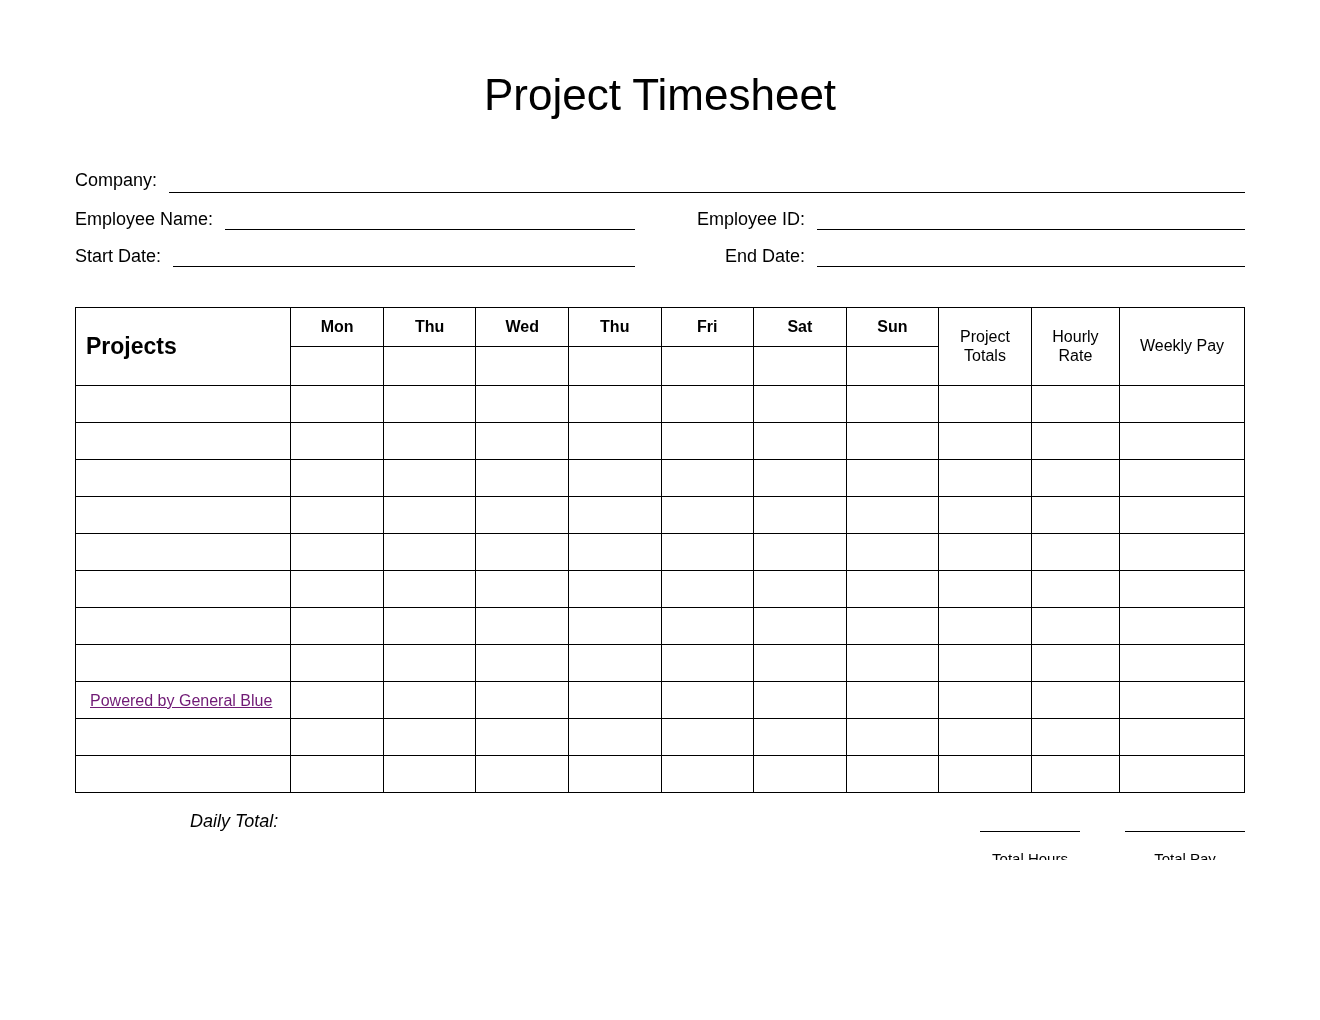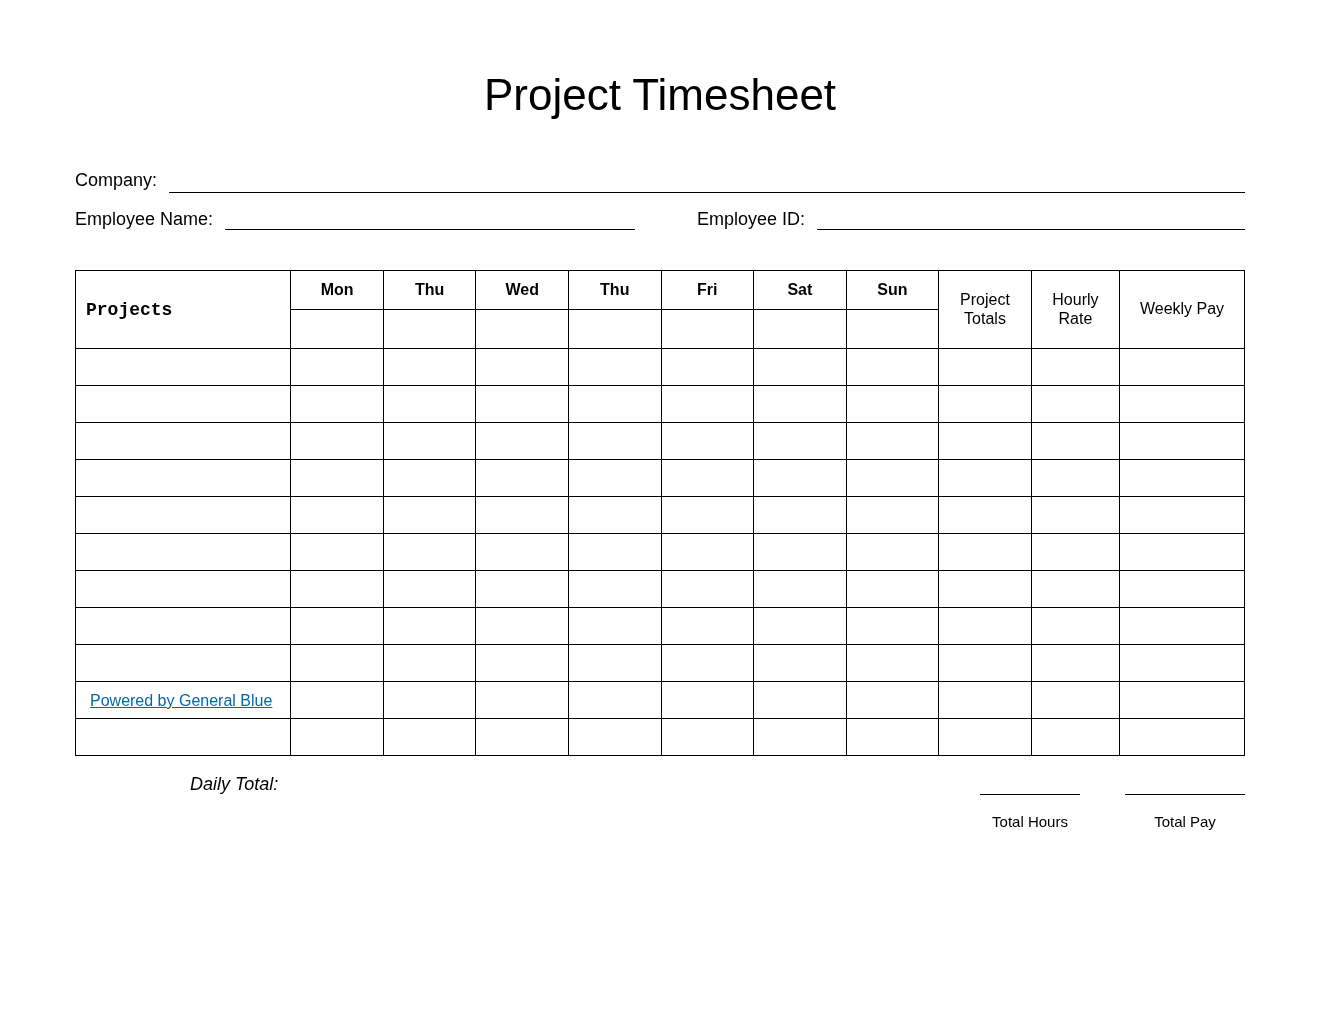--- a/index.html
+++ b/index.html
@@ -64,22 +64,21 @@
     text-align: center;
     vertical-align: middle;
   }
   table.sheet th {
     font-weight: 700;
     height: 38px;
   }
   table.sheet .projects-head {
     text-align: left;
     padding-left: 10px;
-    font-size: 18px;
-    font-family: Liberation Mono, monospace;
+    font-size: 23px;
   }
   table.sheet .totals-head {
     font-weight: 400;
     line-height: 1.15;
     padding: 4px 2px;
   }
   table.sheet td { height: 36px; }
 
   
   col.c-proj   { width: 200px; }
@@ -117,21 +116,21 @@
     font-weight: 400;
     font-size: 15px;
     margin-top: 18px;
   }
 
   .powered {
     position: absolute;
     left: 90px;
     bottom: 150px;
     font-size: 16px;
-    color: #0369a1;
+    color: #701a75;
     text-decoration: underline;
   }
 </style>
 </head>
 <body>
 
 <div class="page">
 
   <h1 class="title">Project Timesheet</h1>
 
@@ -146,20 +145,30 @@
       <div class="col col-left">
         <span class="meta-label">Employee Name:</span>
         <span class="meta-field"></span>
       </div>
       <div class="col col-right">
         <span class="meta-label">Employee ID:</span>
         <span class="meta-field"></span>
       </div>
     </div>
 
+    <div class="meta-row">
+      <div class="col col-left">
+        <span class="meta-label">Start Date:</span>
+        <span class="meta-field"></span>
+      </div>
+      <div class="col col-right">
+        <span class="meta-label">End Date:</span>
+        <span class="meta-field"></span>
+      </div>
+    </div>
   </div>
 
   <table class="sheet">
     <colgroup>
       <col class="c-proj">
       <col class="c-day">
         <col class="c-day">
         <col class="c-day">
         <col class="c-day">
       <col class="c-day">

